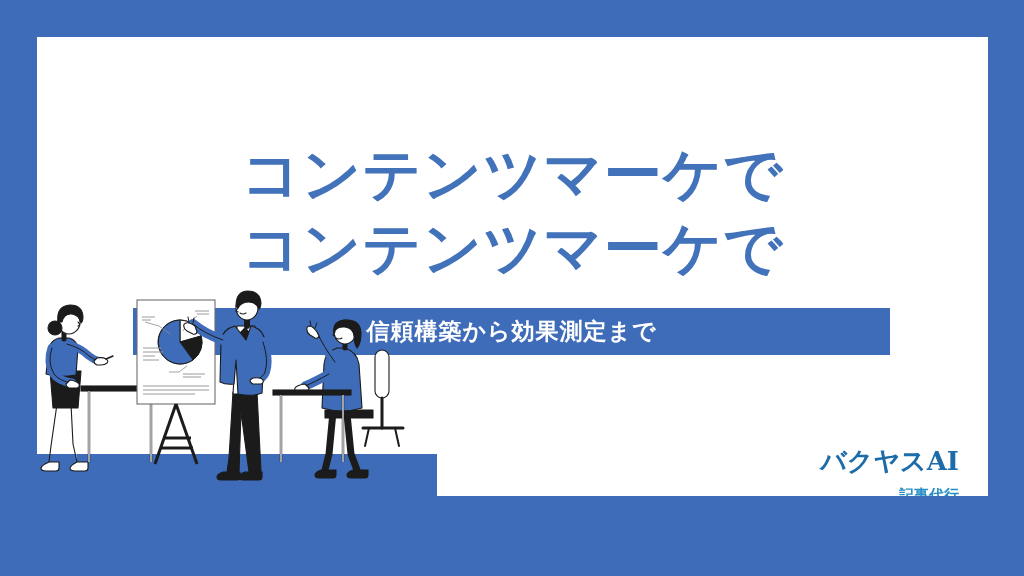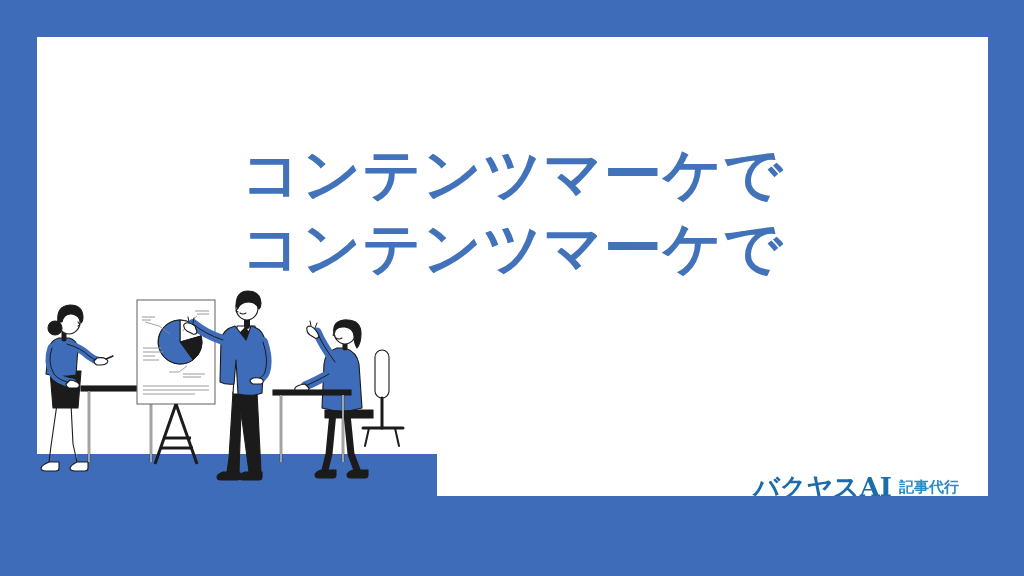--- a/index.html
+++ b/index.html
@@ -74,22 +74,23 @@
     letter-spacing: 1px;
     white-space: nowrap;
   }
 
   
   .logo {
     position: absolute;
     right: 29px;
     bottom: 35px;
     display: flex;
-    align-items: center;
+    align-items: flex-end;
     gap: 7px;
+    flex-direction: column;
   }
 
   .logo-main {
     font-family: "DejaVu Serif", "Liberation Serif", serif;
     font-weight: bold;
     font-size: 26px;
     color: #1b6ca8;
     letter-spacing: 0px;
     white-space: nowrap;
   }
@@ -118,20 +119,23 @@
 
 <div class="slide">
 
   <div class="card">
 
     <div class="title-block">
       <span class="title-line">コンテンツマーケで</span>
       <span class="title-line">コンテンツマーケで</span>
     </div>
 
+    <div class="subtitle-bar">
+      <span class="subtitle-text">信頼構築から効果測定まで</span>
+    </div>
 
     <div class="logo">
       <span class="logo-main">バクヤスAI</span>
       <span class="logo-sub">記事代行</span>
     </div>
 
   </div>
 
   <div class="illustration">
     <svg viewBox="0 0 400 210" xmlns="http://www.w3.org/2000/svg">

